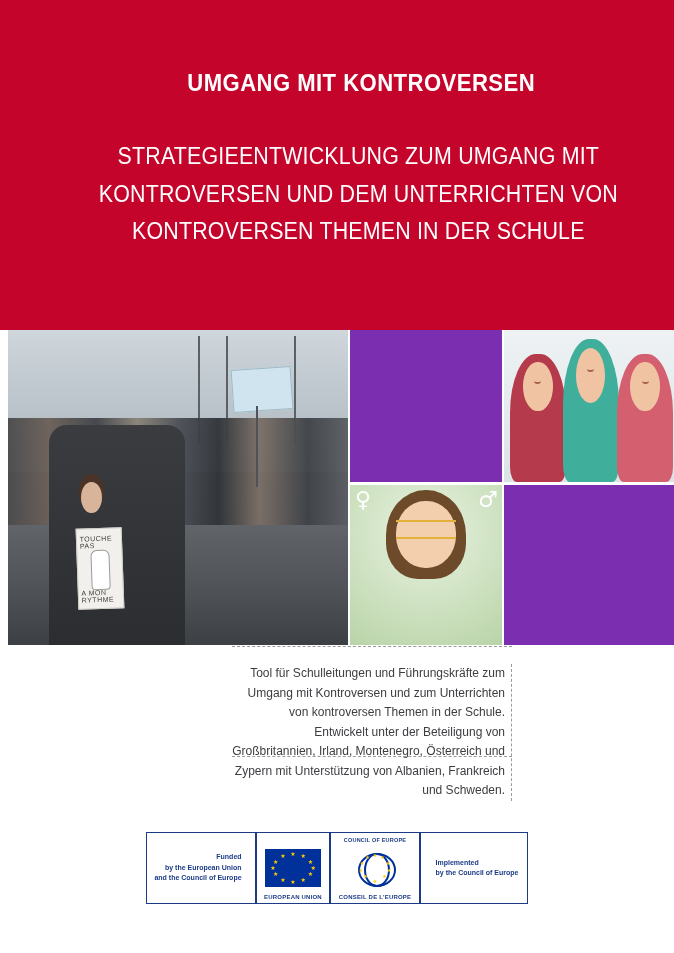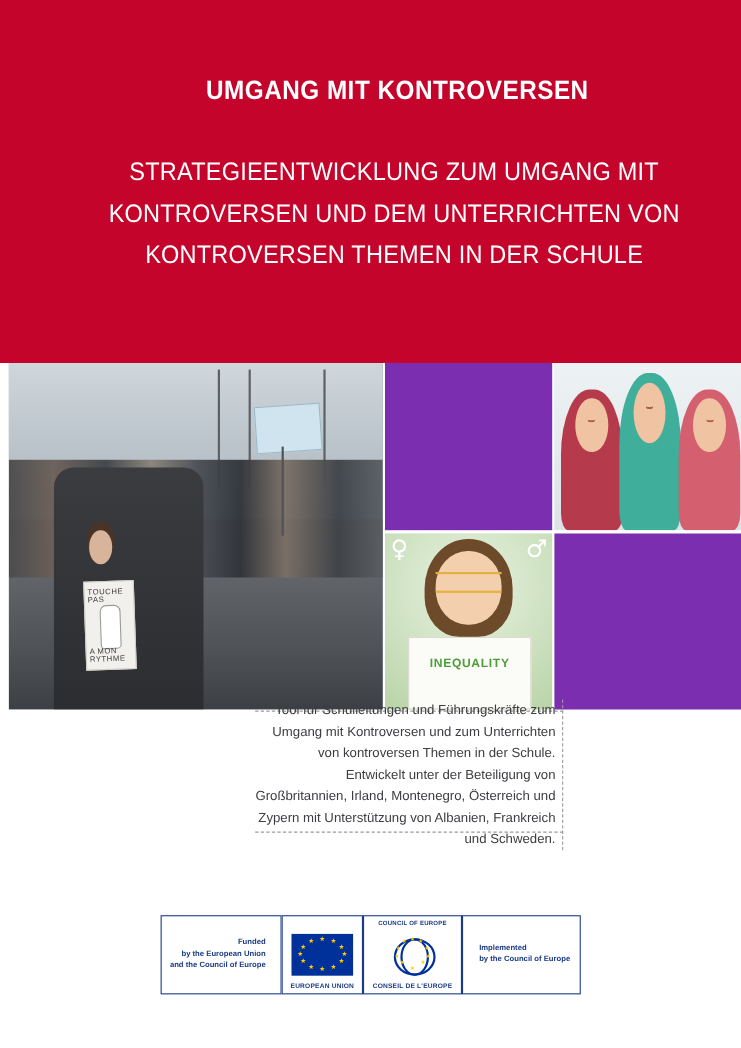--- a/index.html
+++ b/index.html
@@ -264,21 +264,21 @@
     line-height: 1;
     font-family: "DejaVu Sans", sans-serif;
   }
   .gs-female { left: 5px; top: 4px; }
   .gs-male   { right: 5px; top: 4px; }
 
   
   .caption-box {
     position: absolute;
     left: 232px;
-    top: 636px;
+    top: 664px;
     width: 280px;
     border-right: 1px dashed #9b9b9b;
     padding-right: 6px;
     box-sizing: border-box;
   }
   .caption-text {
     margin: 0;
     color: #3d3c40;
     font-size: 12px;
     line-height: 1.63;
@@ -465,23 +465,20 @@
             <div class="pw-smile"></div>
           </div>
       </div>
     </div>
 
     <div class="photo-girl">
       <div class="pg-bg"></div>
       <div class="pg-hair"></div>
       <div class="pg-face"></div>
       <div class="pg-glasses"></div>
-      <div class="pg-paper">
-        <div class="pg-word">INEQUALITY</div>
-      </div>
     </div>
     <div class="gender-symbol gs-female" style="left:355px; top:159px;">♀</div>
     <div class="gender-symbol gs-male" style="left:478px; top:159px;">♂</div>
 
     <div class="block-purple-2"></div>
   </div>
 
   <div class="caption-dots-top"></div>
   <div class="caption-box">
     <p class="caption-text">Tool für Schulleitungen und Führungskräfte zum Umgang mit Kontroversen und zum Unterrichten von kontroversen Themen in der Schule. Entwickelt unter der Beteiligung von Großbritannien, Irland, Montenegro, Österreich und Zypern mit Unterstützung von Albanien, Frankreich und Schweden.</p>

